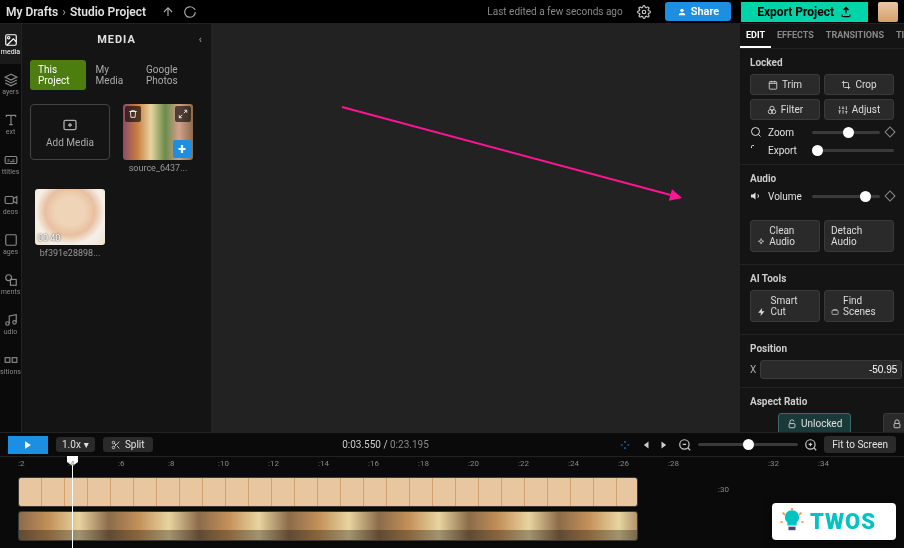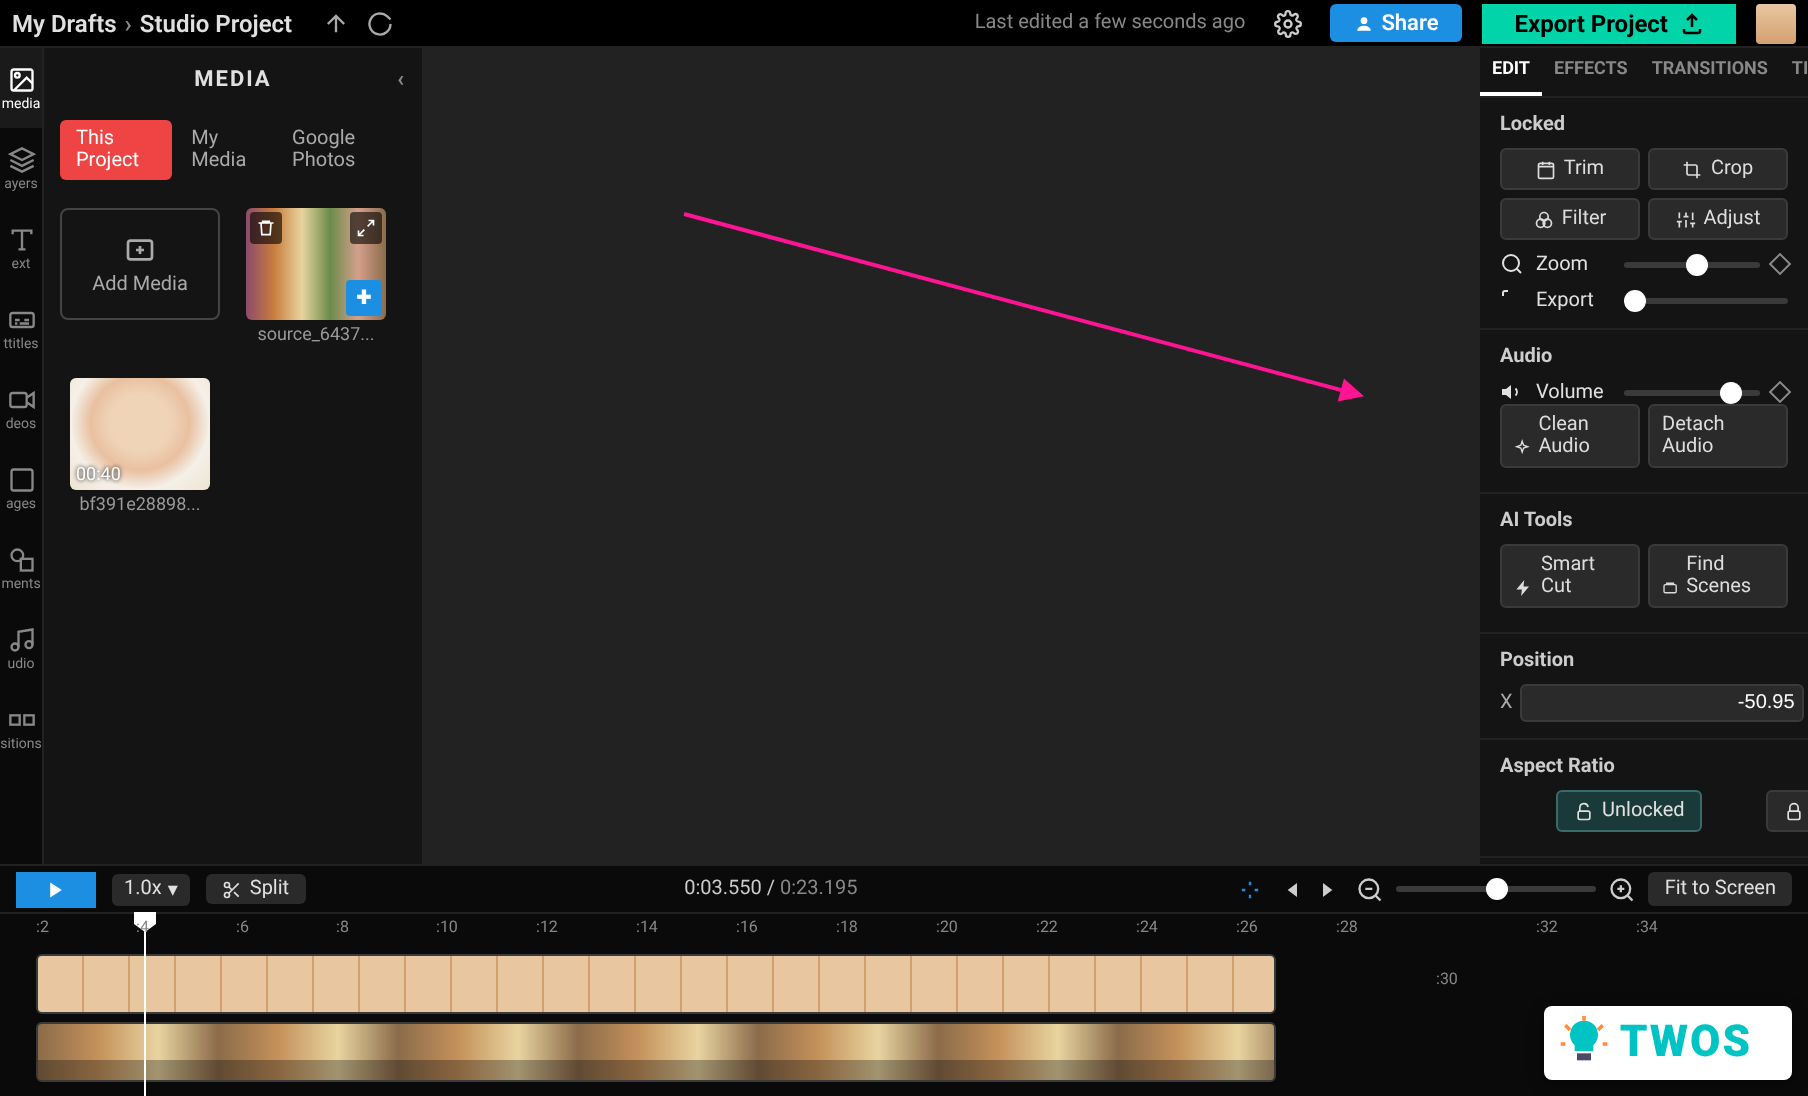--- a/index.html
+++ b/index.html
@@ -54,21 +54,21 @@
   width: 190px;
   background: #141414;
   border-right: 1px solid #222;
   display: flex;
   flex-direction: column;
 }
 .media-header { height: 30px; display:flex; align-items:center; justify-content:center; font-size:11px; font-weight:700; letter-spacing:1px; position:relative;}
 .collapse-icon { position:absolute; right:8px; cursor:pointer; color:#888;}
 .media-tabs { display:flex; gap:2px; padding: 6px 8px; font-size:10px;}
 .media-tab { padding: 4px 8px; border-radius:3px; cursor:pointer; color:#aaa;}
-.media-tab.active { background:#ef4444; color:#fff;}
+.media-tab.active { background:#4d7c0f; color:#fff;}
 .media-grid { padding: 8px; display:flex; gap:8px; flex-wrap:wrap;}
 .media-item { width: 80px; display:flex; flex-direction:column; align-items:center; gap:3px;}
 .add-media { width:80px; height:56px; border:1px solid #444; border-radius:4px; display:flex; flex-direction:column; align-items:center; justify-content:center; gap:4px; cursor:pointer; color:#aaa; font-size:10px;}
 .thumb { width:70px; height:56px; border-radius:3px; position:relative; background:#333; overflow:hidden; cursor:pointer;}
 .thumb-book { background: linear-gradient(90deg, #8b4a6b 0%, #c97d3e 20%, #e8d4a0 40%, #6b8b4a 60%, #d4a08b 80%, #8b6b4a 100%); }
 .thumb-face { background: radial-gradient(ellipse at 50% 40%, #f0d4b8 0%, #f0d4b8 30%, #e8c0a0 50%, #f5f0e8 70%, #ede4d0 100%); }
 .thumb-duration { position:absolute; bottom:2px; left:3px; font-size:9px; color:#fff; text-shadow:0 0 2px #000;}
 .thumb-trash { position:absolute; top:2px; left:2px; width:16px; height:16px; background:rgba(0,0,0,0.6); border-radius:2px; display:flex; align-items:center; justify-content:center; cursor:pointer;}
 .thumb-expand { position:absolute; top:2px; right:2px; width:16px; height:16px; background:rgba(0,0,0,0.6); border-radius:2px; display:flex; align-items:center; justify-content:center; cursor:pointer;}
 .thumb-add { position:absolute; bottom:2px; right:2px; width:18px; height:18px; background:#1c8fe3; border-radius:2px; display:flex; align-items:center; justify-content:center; cursor:pointer; color:#fff; font-weight:900; font-size:14px;}
@@ -408,21 +408,21 @@
               <path d="M11 5L6 9H2v6h4l5 4V5z"></path>
               <path d="M15.5 8.5a5 5 0 010 7" fill="none" stroke="currentColor" stroke-width="2"></path>
             </svg>
           </span>
         <span style="min-width:38px;">Volume</span>
         <div class="slider">
             <div class="slider-thumb" style="left:70%"></div>
           </div>
         <span class="diamond"></span>
       </div>
-      <div class="btn-row" style="margin-top:0;">
+      <div class="btn-row" style="margin-top:18px;">
         <div class="prop-btn">
             <svg width="10" height="10" viewBox="0 0 24 24" fill="none" stroke="currentColor" stroke-width="2">
               <path d="M12 2l2 6 6 2-6 2-2 6-2-6-6-2 6-2z"></path>
             </svg>
             <span>Clean Audio</span>
           </div>
         <div class="prop-btn">
             <span>Detach Audio</span>
           </div>
       </div>

